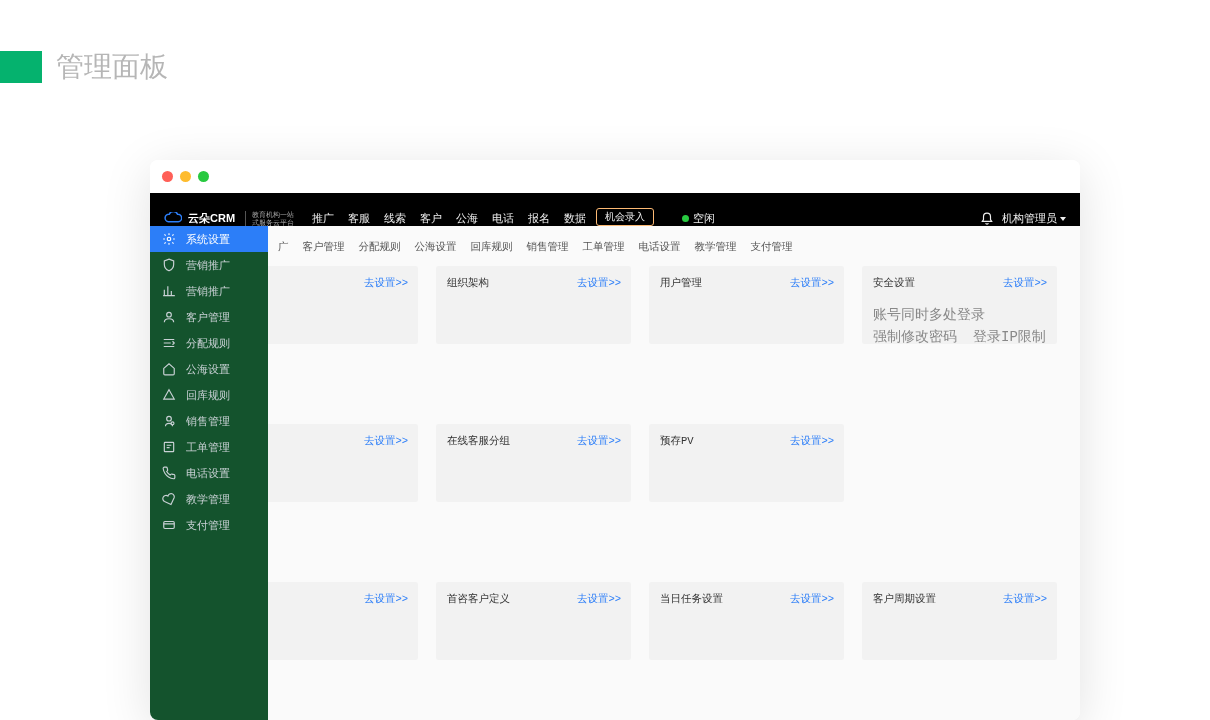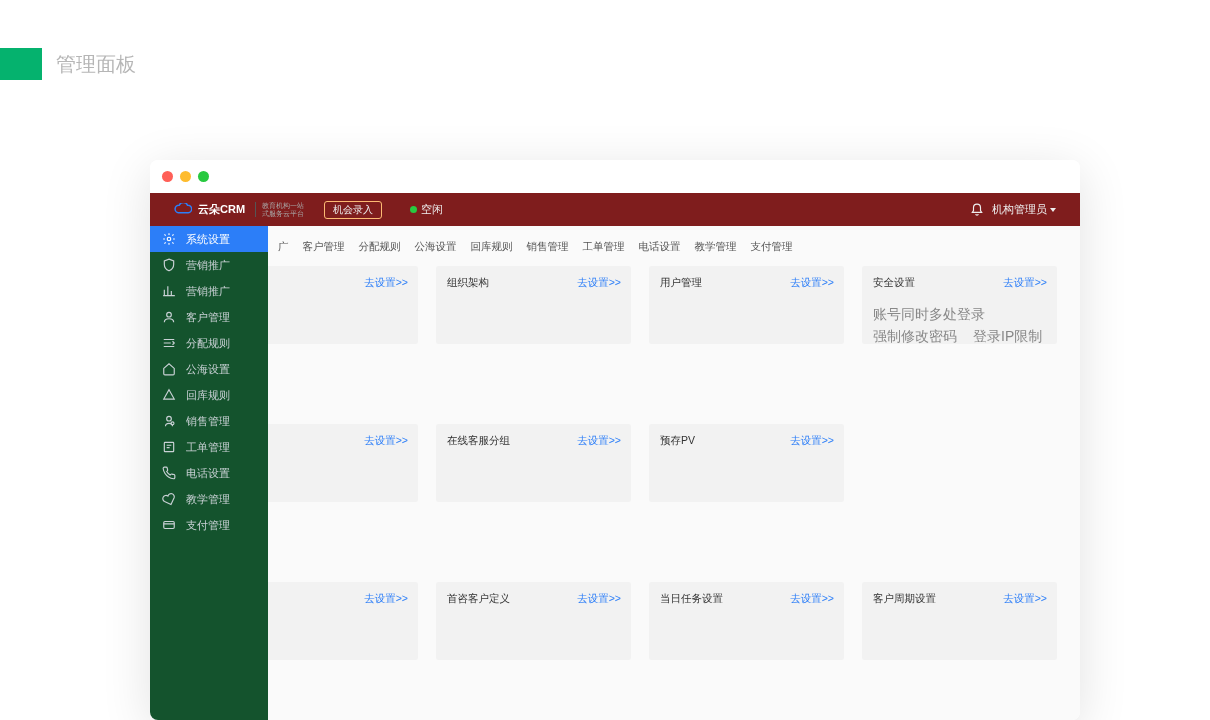--- a/index.html
+++ b/index.html
@@ -21,21 +21,21 @@
   background: #05B26E;
   margin-right: 14px;
 }
 .title-main {
   font-size: 30px;
   font-weight: 800;
   color: #111;
   margin-right: 20px;
 }
 .title-sub {
-  font-size: 20px;
+  font-size: 28px;
   color: #b6b6b6;
   font-weight: 400;
 }
 .window {
   position: absolute;
   left: 150px;
   top: 160px;
   width: 930px;
   height: 560px;
   background: #fff;
@@ -52,26 +52,26 @@
   padding-left: 12px;
   gap: 7px;
   background: #fff;
 }
 .traffic-dot { width: 11px; height: 11px; border-radius: 50%; }
 .traffic-red { background: #ff5f57; }
 .traffic-yellow { background: #febc2e; }
 .traffic-green { background: #28c940; }
 .topbar {
   height: 33px;
-  background: #7f1d1d;
+  background: #000000;
   display: flex;
-  align-items: center;
+  align-items: flex-end;
   color: #fff;
   font-size: 11px;
-  padding: 0 24px;
+  padding: 0 14px;
 }
 .logo-group { display: flex; align-items: center; gap: 6px; margin-right: 10px; }
 .logo-cloud {
   width: 18px; height: 14px; position: relative;
 }
 .logo-cloud svg { display: block; }
 .logo-text { color:#fff; font-weight:600; font-size:11px; }
 .logo-right { border-left:1px solid #555; padding-left:6px; margin-left:4px; display:flex; flex-direction:column; line-height:1.05; font-size:7px; color:#aaa; }
 .topnav { display:flex; gap:14px; margin-left:8px; }
 .topnav span { color:#eee; cursor:pointer; }
@@ -128,20 +128,21 @@
   padding-left: -24px;
   margin-left:-45px;
 }
 .card {
   background:#f2f2f2;
   border-radius:2px;
   padding:10px 11px;
   position:relative;
   font-size:10.5px;
   color:#333;
+  font-family:Liberation Mono, monospace;
 }
 .card-title { font-weight:500; color:#333; }
 .card-link { position:absolute; right:10px; top:10px; color:#2c7ef8; cursor:pointer; font-size:10.5px; }
 .card-detail {
   margin-top:16px; display:flex; gap:16px; flex-wrap:wrap; color:#888; font-size:14px;
 }
 </style>
 </head>
 <body>
 
@@ -163,20 +164,30 @@
         <svg viewBox="0 0 24 16">
             <path d="M6 13 A5 5 0 0 1 7 3 A6 6 0 0 1 18 3 A5 5 0 0 1 19 13 Z" fill="none" stroke="#2c7ef8" stroke-width="2"></path>
           </svg>
       </span>
       <span class="logo-text">云朵CRM</span>
       <span class="logo-right">
         <span>教育机构一站</span>
         <span>式服务云平台</span>
       </span>
     </div>
+    <div class="topnav">
+      <span>推广</span>
+      <span>客服</span>
+      <span>线索</span>
+      <span>客户</span>
+      <span>公海</span>
+      <span>电话</span>
+      <span>报名</span>
+      <span>数据</span>
+    </div>
     <div class="rec-btn">机会录入</div>
     <div class="status">
       <div class="status-dot"></div>
       <span>空闲</span>
     </div>
     <div class="top-right">
       <span class="bell">
         <svg viewBox="0 0 24 24" fill="none" stroke="#eee" stroke-width="2">
             <path d="M6 8a6 6 0 0 1 12 0v5l2 3H4l2-3V8zM10 19a2 2 0 0 0 4 0"></path>
           </svg>

